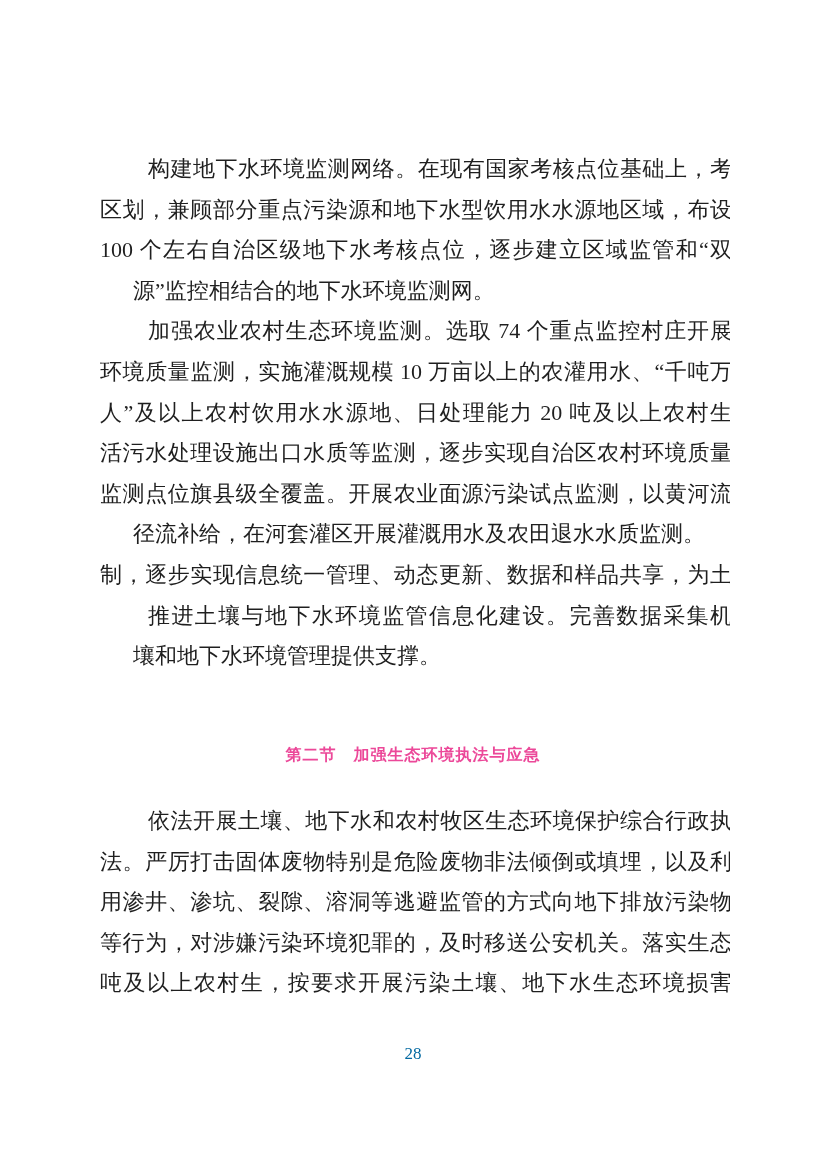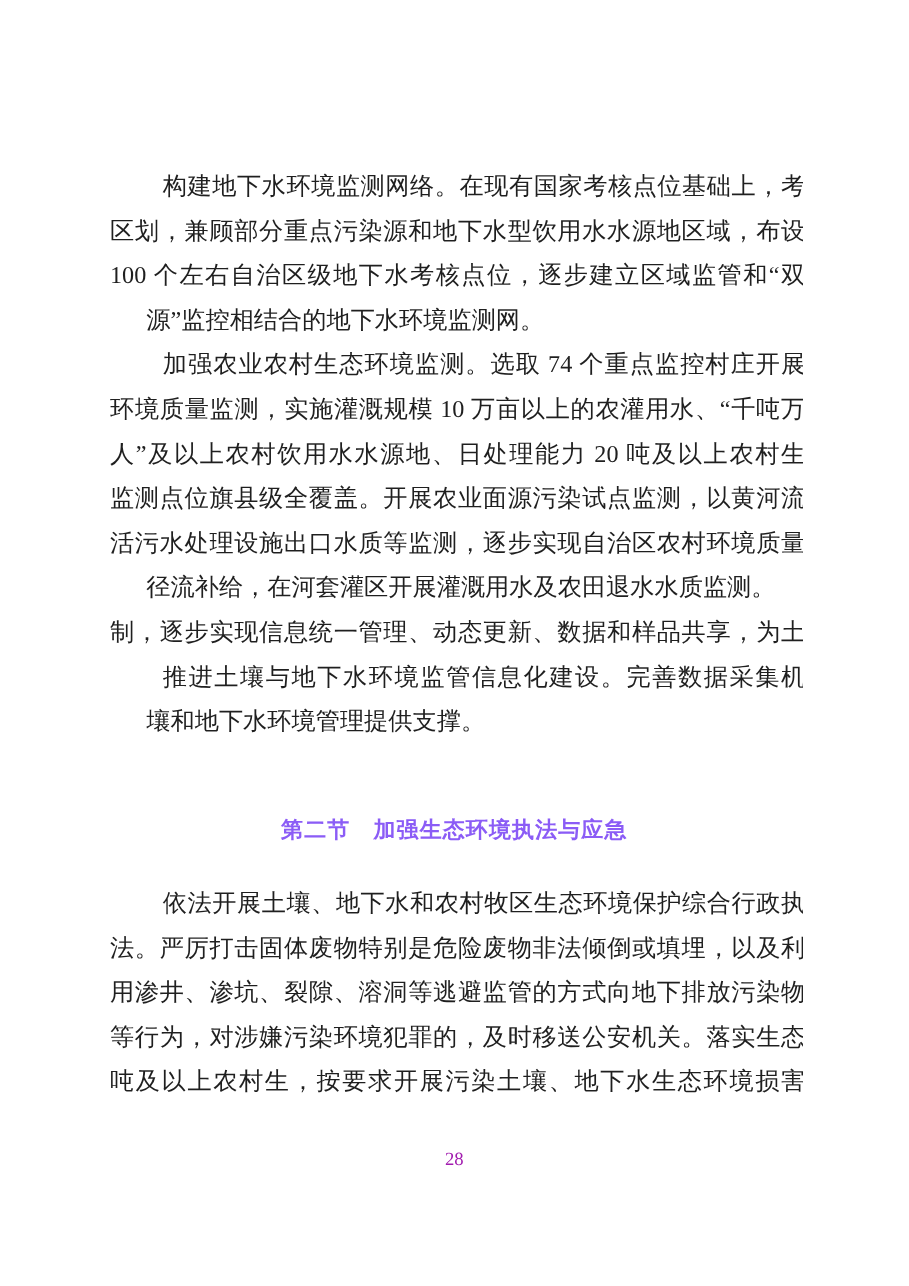--- a/index.html
+++ b/index.html
@@ -42,54 +42,54 @@
   }
   .section-heading {
     position: absolute;
     top: 733px;
     left: 0;
     width: 826px;
     margin: 0;
     height: 44px;
     line-height: 44px;
     text-align: center;
-    font-size: 20px;
+    font-size: 16px;
     font-weight: bold;
     letter-spacing: 1px;
-    color: #8b5cf6;
+    color: #ec4899;
   }
   .page-number {
     position: absolute;
     top: 1042px;
     left: 0;
     width: 826px;
     text-align: center;
     font-size: 17px;
     line-height: 24px;
-    color: #a21caf;
+    color: #0369a1;
   }
 </style>
 </head>
 <body>
 
 <div class="page">
 
   <div class="textblock block-1">
     <div class="para">
       <div class="line first">构建地下水环境监测网络。在现有国家考核点位基础上，考</div>
       <div class="line">区划，兼顾部分重点污染源和地下水型饮用水水源地区域，布设</div>
       <div class="line">100 个左右自治区级地下水考核点位，逐步建立区域监管和“双</div>
       <div class="line end">源”监控相结合的地下水环境监测网。</div>
     </div>
     <div class="para">
       <div class="line first">加强农业农村生态环境监测。选取 74 个重点监控村庄开展</div>
       <div class="line">环境质量监测，实施灌溉规模 10 万亩以上的农灌用水、“千吨万</div>
       <div class="line">人”及以上农村饮用水水源地、日处理能力 20 吨及以上农村生</div>
+      <div class="line">活污水处理设施出口水质等监测，逐步实现自治区农村环境质量</div>
       <div class="line">监测点位旗县级全覆盖。开展农业面源污染试点监测，以黄河流</div>
-      <div class="line">活污水处理设施出口水质等监测，逐步实现自治区农村环境质量</div>
       <div class="line end">径流补给，在河套灌区开展灌溉用水及农田退水水质监测。</div>
     </div>
     <div class="para">
       <div class="line">制，逐步实现信息统一管理、动态更新、数据和样品共享，为土</div>
       <div class="line first">推进土壤与地下水环境监管信息化建设。完善数据采集机</div>
       <div class="line end">壤和地下水环境管理提供支撑。</div>
     </div>
   </div>
 
   <h2 class="section-heading">第二节　加强生态环境执法与应急</h2>

